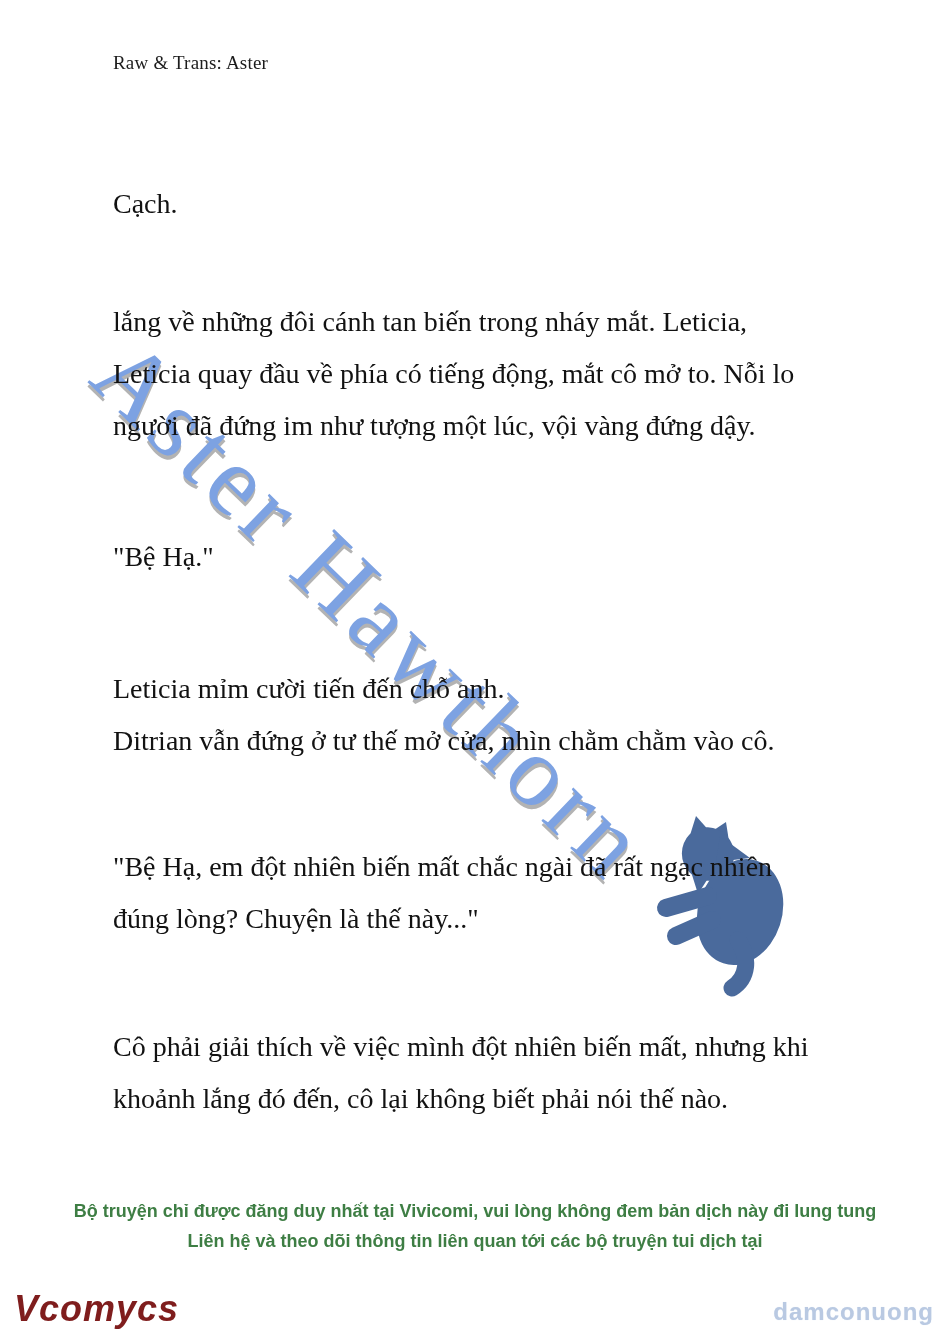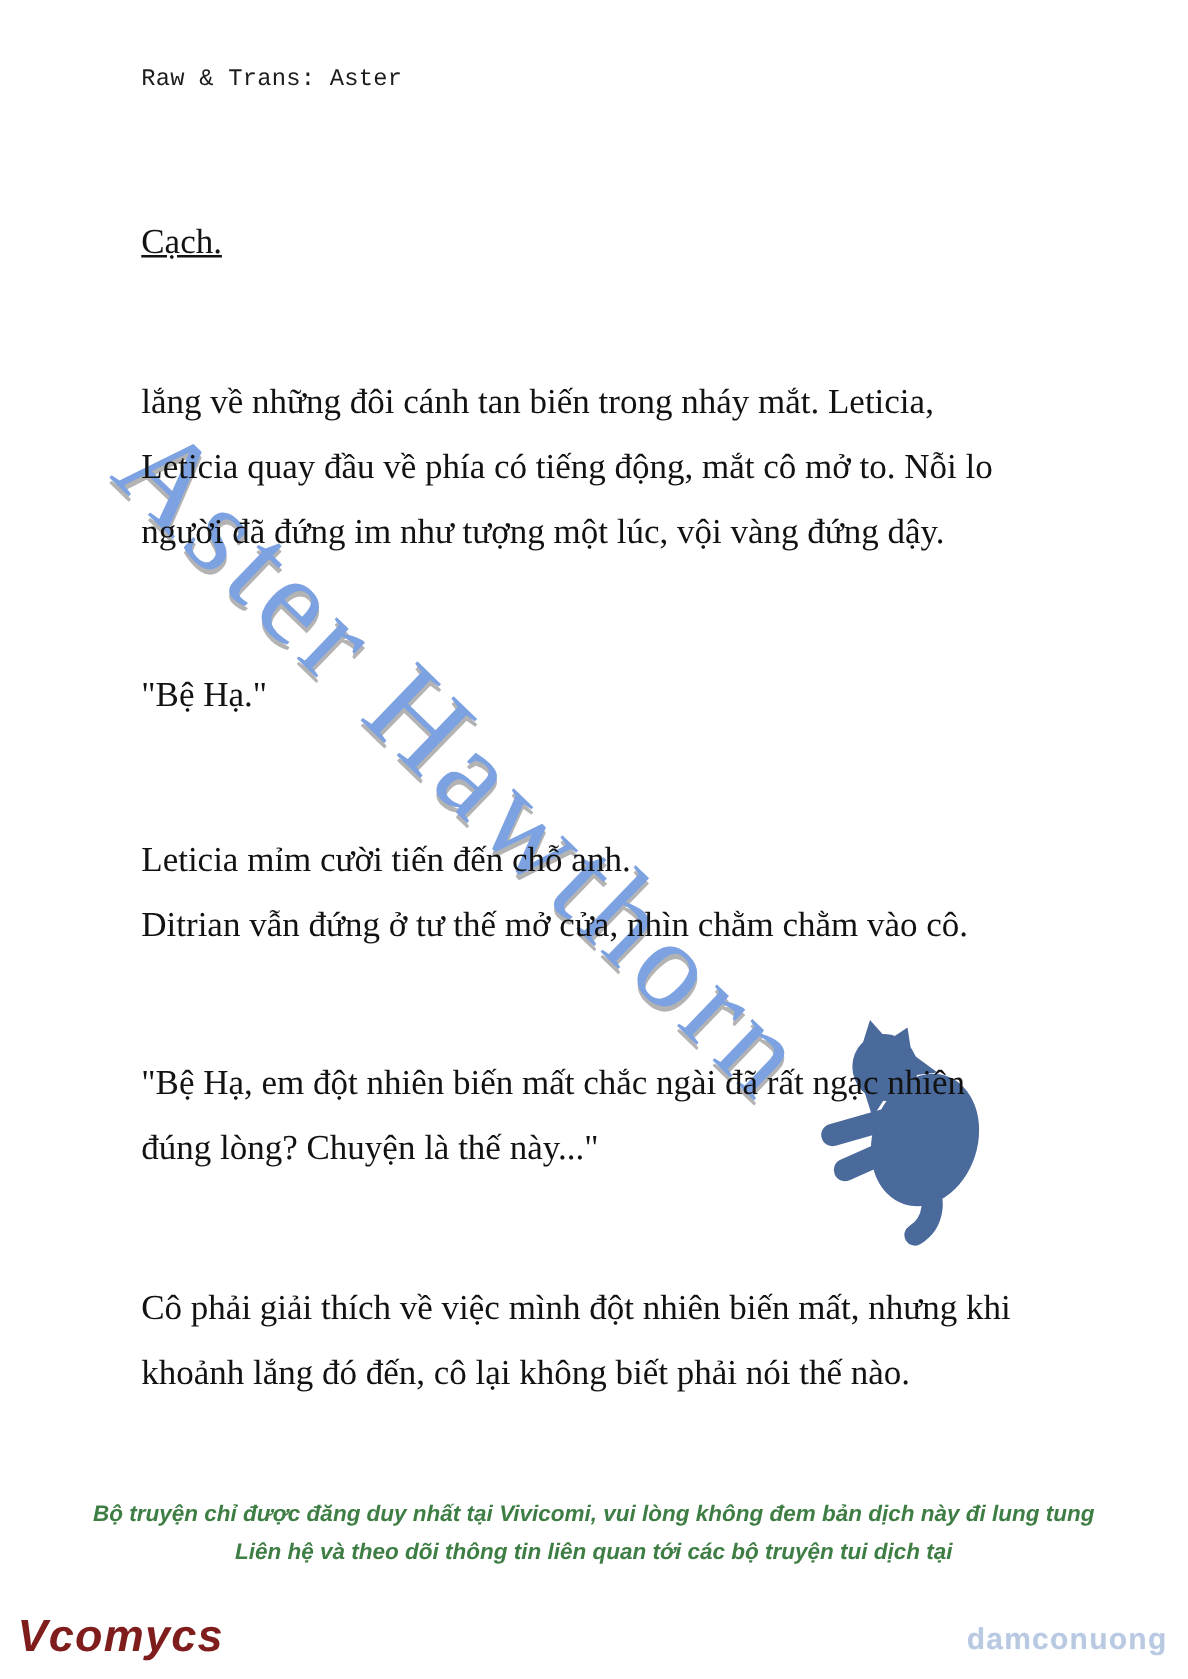--- a/index.html
+++ b/index.html
@@ -6,21 +6,21 @@
   .page{
     position:relative;
     width:950px;height:1343px;
     background:#ffffff;
     overflow:hidden;
     font-family:"Liberation Serif", serif;
   }
   
   .doc-header{
     position:absolute;left:113px;top:52px;
-    font-family:Liberation Mono, monospace;
+    font-family:Liberation Serif, serif;
     font-size:19px;color:#1c1c1c;letter-spacing:0.2px;
   }
   
   .watermark{
     position:absolute;left:150px;top:316px;
     transform:rotate(44deg);
     transform-origin:0 0;
     font-family:"Liberation Serif", serif;
     font-size:100px;letter-spacing:6px;
     color:#7da2e2;
@@ -34,32 +34,32 @@
     z-index:2;
   }
   
   .para{
     position:absolute;left:113px;
     font-size:28px;color:#121212;
     line-height:52px;
     z-index:3;
   }
   .bline{white-space:nowrap;}
-  .p0{top:168px;text-decoration:underline;}
+  .p0{top:178px;}
   .p1{top:296px;}
   .p2{top:531px;}
   .p3{top:663px;}
   .p4{top:841px;}
   .p5{top:1021px;}
   
   .footer{
     position:absolute;left:0;top:1196px;width:950px;
     text-align:center;
     font-family:"Liberation Sans", sans-serif;
-    font-style:italic;font-weight:bold;
+    font-weight:bold;
     font-size:18px;line-height:30px;
     color:#3e7e44;
     z-index:3;
   }
   
   .site-logo{
     position:absolute;left:14px;top:1288px;
     font-family:"Liberation Sans", sans-serif;
     font-style:italic;font-weight:bold;
     font-size:36px;letter-spacing:1px;

